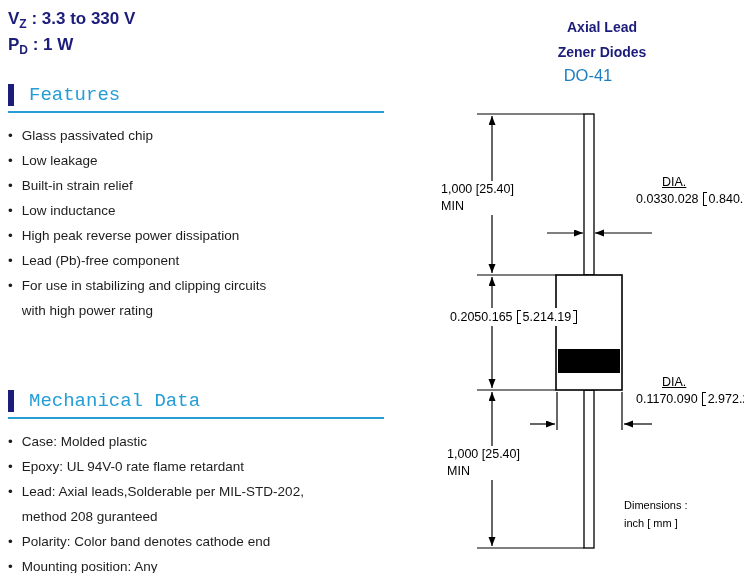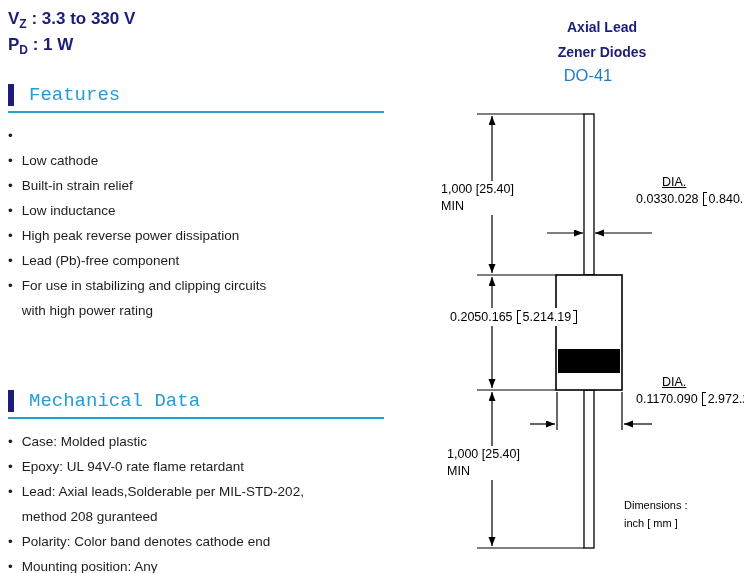--- a/index.html
+++ b/index.html
@@ -68,24 +68,25 @@
   <div class="abs pkg-name">DO-41</div>
 
   <div class="section" style="top:84px">
     <div class="section-head">
       <span class="section-bar"></span>
       <span class="section-title">Features</span>
     </div>
     <ul class="bullets">
       <li>
           <span class="dot">•</span>
-        </li>
-      <li>
-          <span class="dot">•</span>
-          <span class="txt">Low cathode</span>
+          <span class="txt">Glass passivated chip</span>
+        </li>
+      <li>
+          <span class="dot">•</span>
+          <span class="txt">Low leakage</span>
         </li>
       <li>
           <span class="dot">•</span>
           <span class="txt">Built-in strain relief</span>
         </li>
       <li>
           <span class="dot">•</span>
           <span class="txt">Low inductance</span>
         </li>
       <li>

